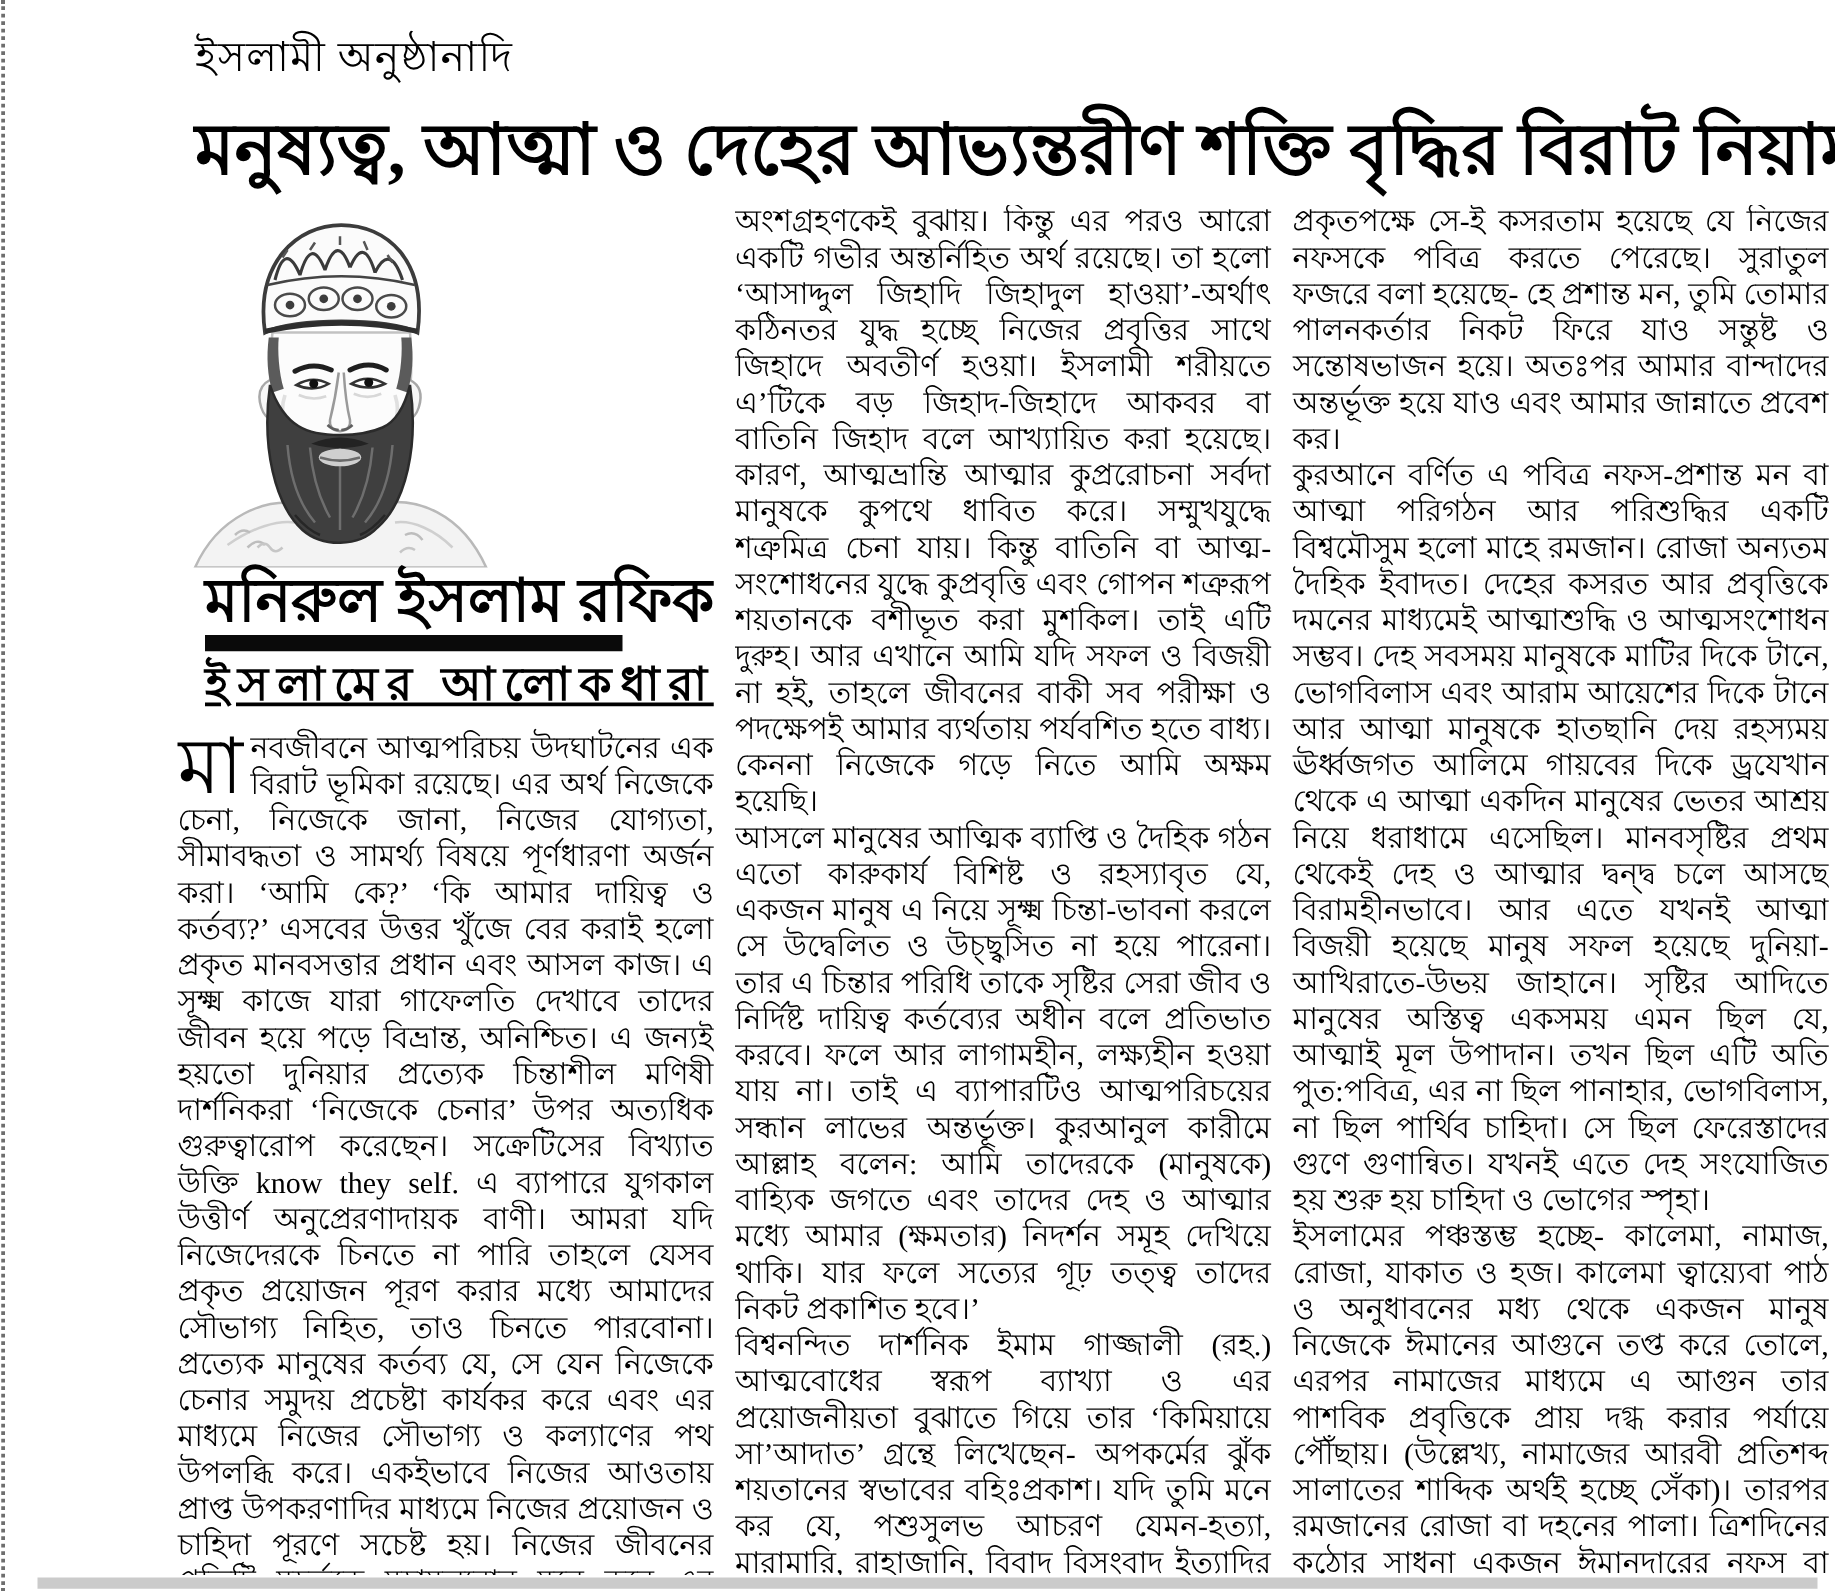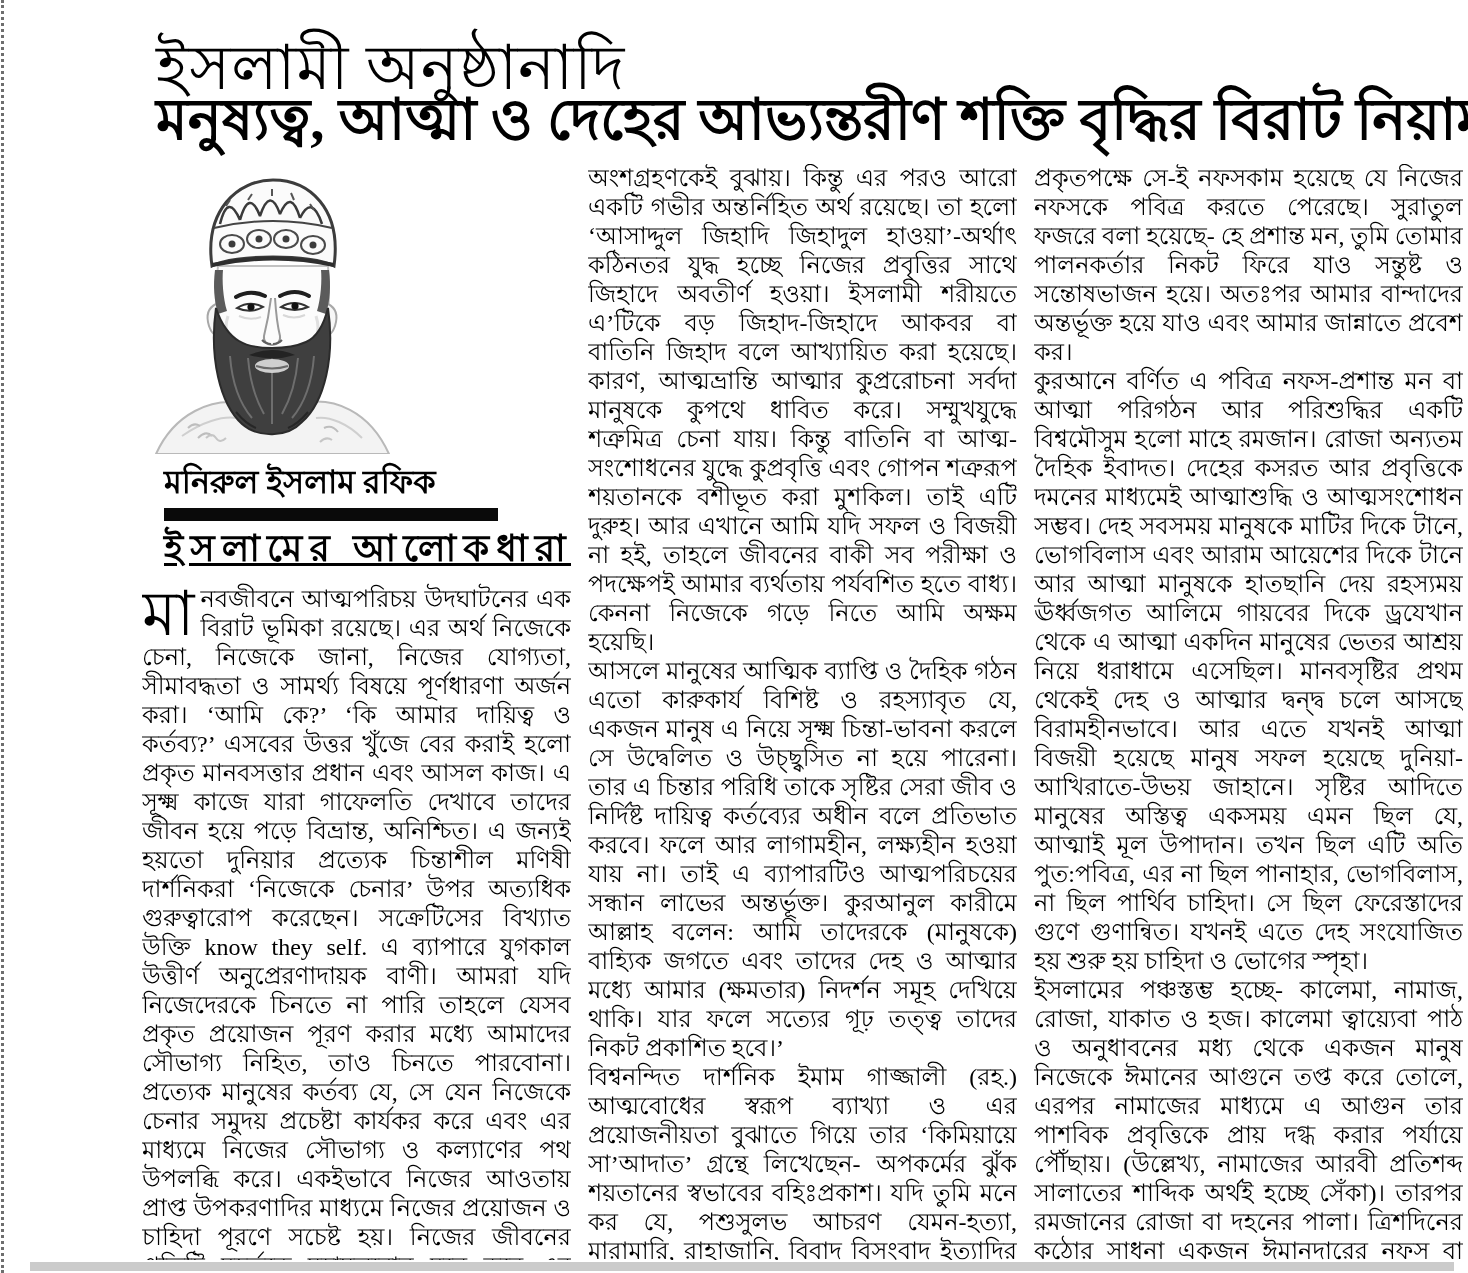--- a/index.html
+++ b/index.html
@@ -2,38 +2,38 @@
 <html lang="bn"><head>
 <meta charset="utf-8">
 <style>
   html,body{margin:0;padding:0;background:#ffffff;}
   .page{
     position:relative;width:1468px;height:1273px;background:#ffffff;overflow:hidden;
     font-family:"Liberation Serif","DejaVu Serif",serif;color:#000;
   }
   .fold-line{position:absolute;left:1px;top:0;bottom:0;width:0;border-left:3px dotted #6e6e6e;}
   .kicker{
-    position:absolute;left:156px;top:20px;font-size:62px;font-weight:400;
+    position:absolute;left:156px;top:20px;font-size:33px;font-weight:400;
     letter-spacing:1px;white-space:nowrap;
   }
   .headline{
     position:absolute;left:156px;top:76px;margin:0;font-size:57px;font-weight:700;
     white-space:nowrap;letter-spacing:0;
   }
   .columns{
     position:absolute;left:142px;top:164px;width:1322px;height:1096px;
     display:flex;gap:17px;overflow:hidden;
   }
   .col{width:429px;height:1096px;overflow:hidden;text-align:justify;
     font-size:24px;line-height:29px;}
   .col p{margin:0;}
   
   .portrait{margin:2px 0 0 10px;width:240px;height:288px;}
   .portrait svg{display:block;width:240px;height:288px;}
-  .author-name{font-size:32px;line-height:48px;font-weight:700;margin:4px 0 2px 22px;white-space:nowrap;}
+  .author-name{font-size:48px;line-height:48px;font-weight:700;margin:4px 0 2px 22px;white-space:nowrap;}
   .black-bar{width:334px;height:13px;margin:2px 0 6px 22px;}
   .section-title{font-size:37px;line-height:44px;font-weight:700;letter-spacing:7px;margin:4px 0 14px 22px;white-space:nowrap;text-decoration:underline;}
   .dropcap{float:left;font-size:62px;line-height:50px;padding:4px 6px 0 0;font-weight:400;}
   .bottom-bar{position:absolute;left:30px;top:1262px;width:1424px;height:9px;}
 </style>
 </head>
 <body>
 
 <div class="page">
 
@@ -116,21 +116,21 @@
     </div>
 
     <div class="col">
       <p><span>অংশগ্রহণকেই বুঝায়। কিন্তু এর পরও আরো একটি গভীর অন্তর্নিহিত অর্থ রয়েছে। তা হলো ‘আসাদ্দুল জিহাদি জিহাদুল হাওয়া’-অর্থাৎ কঠিনতর যুদ্ধ হচ্ছে নিজের প্রবৃত্তির সাথে জিহাদে অবতীর্ণ হওয়া। ইসলামী শরীয়তে এ’টিকে বড় জিহাদ-জিহাদে আকবর বা বাতিনি জিহাদ বলে আখ্যায়িত করা হয়েছে। কারণ, আত্মভ্রান্তি আত্মার কুপ্ররোচনা সর্বদা মানুষকে কুপথে ধাবিত করে। সম্মুখযুদ্ধে শত্রুমিত্র চেনা যায়। কিন্তু বাতিনি বা আত্ম-সংশোধনের যুদ্ধে কুপ্রবৃত্তি এবং গোপন শত্রুরূপ শয়তানকে বশীভূত করা মুশকিল। তাই এটি দুরুহ। আর এখানে আমি যদি সফল ও বিজয়ী না হই, তাহলে জীবনের বাকী সব পরীক্ষা ও পদক্ষেপই আমার ব্যর্থতায় পর্যবশিত হতে বাধ্য। কেননা নিজেকে গড়ে নিতে আমি অক্ষম হয়েছি।</span></p>
       <p><span>আসলে মানুষের আত্মিক ব্যাপ্তি ও দৈহিক গঠন এতো কারুকার্য বিশিষ্ট ও রহস্যাবৃত যে, একজন মানুষ এ নিয়ে সূক্ষ্ম চিন্তা-ভাবনা করলে সে উদ্বেলিত ও উচ্ছ্বসিত না হয়ে পারেনা। তার এ চিন্তার পরিধি তাকে সৃষ্টির সেরা জীব ও নির্দিষ্ট দায়িত্ব কর্তব্যের অধীন বলে প্রতিভাত করবে। ফলে আর লাগামহীন, লক্ষ্যহীন হওয়া যায় না। তাই এ ব্যাপারটিও আত্মপরিচয়ের সন্ধান লাভের অন্তর্ভূক্ত। কুরআনুল কারীমে আল্লাহ বলেন: আমি তাদেরকে (মানুষকে) বাহ্যিক জগতে এবং তাদের দেহ ও আত্মার মধ্যে আমার (ক্ষমতার) নিদর্শন সমূহ দেখিয়ে থাকি। যার ফলে সত্যের গূঢ় তত্ত্ব তাদের নিকট প্রকাশিত হবে।’</span></p>
       <p><span>বিশ্বনন্দিত দার্শনিক ইমাম গাজ্জালী (রহ.) আত্মবোধের স্বরূপ ব্যাখ্যা ও এর প্রয়োজনীয়তা বুঝাতে গিয়ে তার ‘কিমিয়ায়ে সা’আদাত’ গ্রন্থে লিখেছেন- অপকর্মের ঝুঁক শয়তানের স্বভাবের বহিঃপ্রকাশ। যদি তুমি মনে কর যে, পশুসুলভ আচরণ যেমন-হত্যা, মারামারি, রাহাজানি, বিবাদ বিসংবাদ ইত্যাদির জন্য তুমি সৃষ্ট, তবে তুমি এসবে লিপ্ত হতে পার। এতে তোমার প্রবৃত্তি তৃপ্ত হবে, অন্যান্য বিপদগামীর মতো তুমিও নিজেকে সৌভাগ্যবান বলতে পারবে। বস্তুত এটি আসল পথ নয়, কুপ্রবৃত্তির বাহুল্যের দরুন মনে এমন ধারণা প্রবল হয়েছে। আসল লক্ষ্য ছিল মহামহিম আল্লাহপাকের এ বিশাল সৃষ্টি সৌন্দর্যে নিজেকে অবগাহন করা। এ চরিত্র ফেরেস্তাদের। যাদের পাপ নেই, হিংসা-দ্বেষ নেই, কাম-ক্রোধাদির দোষ হতে যারা সম্পূর্ণ মুক্ত। আমরা যদি ফেরেস্তাদের চরিত্র অর্জন করতে চাই, চাই তাদের মতো নিষ্কলুষ ও বাস্তব সৌভাগ্যবান হতে, তাহলে আমাদেরকে তাদের চরিত্র অর্জন করতে হবে। মানবসৃষ্টির আসল রহস্য উদঘাটন করতে হবে, নিজেকে চেনা এবং জানার উপর আত্মনিয়োগ করতে হবে, নিজের চালচলন চরিত্রভূবনে সুকুমারবৃত্তির সমাবেশ ঘটাতে হবে আর সমূদয় পশুসুলভ আচরণ বিসর্জন দিতে হবে। . . . যা ফেরেস্তাদের মাঝে আপনাআপনি সৃষ্টি হয়, আর মানুষকে সাধনার মাধ্যমে অর্জন করতে হয়। (দ্র. দর্শন খন্ড)।</span></p>
 
     </div>
 
     <div class="col">
-      <p><span>প্রকৃতপক্ষে সে-ই নফসকাম হয়েছে যে নিজের নফসকে পবিত্র করতে পেরেছে। সুরাতুল ফজরে বলা হয়েছে- হে প্রশান্ত মন, তুমি তোমার পালনকর্তার নিকট ফিরে যাও সন্তুষ্ট ও সন্তোষভাজন হয়ে। অতঃপর আমার বান্দাদের অন্তর্ভূক্ত হয়ে যাও এবং আমার জান্নাতে প্রবেশ কর।</span></p>
+      <p><span>প্রকৃতপক্ষে সে-ই কসরতাম হয়েছে যে নিজের নফসকে পবিত্র করতে পেরেছে। সুরাতুল ফজরে বলা হয়েছে- হে প্রশান্ত মন, তুমি তোমার পালনকর্তার নিকট ফিরে যাও সন্তুষ্ট ও সন্তোষভাজন হয়ে। অতঃপর আমার বান্দাদের অন্তর্ভূক্ত হয়ে যাও এবং আমার জান্নাতে প্রবেশ কর।</span></p>
       <p><span>কুরআনে বর্ণিত এ পবিত্র নফস-প্রশান্ত মন বা আত্মা পরিগঠন আর পরিশুদ্ধির একটি বিশ্বমৌসুম হলো মাহে রমজান। রোজা অন্যতম দৈহিক ইবাদত। দেহের কসরত আর প্রবৃত্তিকে দমনের মাধ্যমেই আত্মাশুদ্ধি ও আত্মসংশোধন সম্ভব। দেহ সবসময় মানুষকে মাটির দিকে টানে, ভোগবিলাস এবং আরাম আয়েশের দিকে টানে আর আত্মা মানুষকে হাতছানি দেয় রহস্যময় ঊর্ধ্বজগত আলিমে গায়বের দিকে ড্রযেখান থেকে এ আত্মা একদিন মানুষের ভেতর আশ্রয় নিয়ে ধরাধামে এসেছিল। মানবসৃষ্টির প্রথম থেকেই দেহ ও আত্মার দ্বন্দ্ব চলে আসছে বিরামহীনভাবে। আর এতে যখনই আত্মা বিজয়ী হয়েছে মানুষ সফল হয়েছে দুনিয়া-আখিরাতে-উভয় জাহানে। সৃষ্টির আদিতে মানুষের অস্তিত্ব একসময় এমন ছিল যে, আত্মাই মূল উপাদান। তখন ছিল এটি অতি পুত:পবিত্র, এর না ছিল পানাহার, ভোগবিলাস, না ছিল পার্থিব চাহিদা। সে ছিল ফেরেস্তাদের গুণে গুণান্বিত। যখনই এতে দেহ সংযোজিত হয় শুরু হয় চাহিদা  ও ভোগের স্পৃহা।</span></p>
       <p><span>ইসলামের পঞ্চস্তম্ভ হচ্ছে- কালেমা, নামাজ, রোজা, যাকাত ও হজ। কালেমা ত্বায়্যেবা পাঠ ও অনুধাবনের মধ্য থেকে একজন মানুষ নিজেকে ঈমানের আগুনে তপ্ত করে তোলে, এরপর নামাজের মাধ্যমে এ আগুন তার পাশবিক প্রবৃত্তিকে প্রায় দগ্ধ করার পর্যায়ে পৌঁছায়। (উল্লেখ্য, নামাজের আরবী প্রতিশব্দ সালাতের শাব্দিক অর্থই হচ্ছে সেঁকা)। তারপর রমজানের রোজা বা দহনের পালা। ত্রিশদিনের কঠোর সাধনা একজন ঈমানদারের নফস বা পাশবিকতাকে দগ্ধ করে তাকে পরিশুদ্ধ করে তোলে।</span></p>
 
     </div>
 
   </div>
 
   <div class="bottom-bar" style="background: rgb(203, 203, 203);"></div>
 </div>
 

